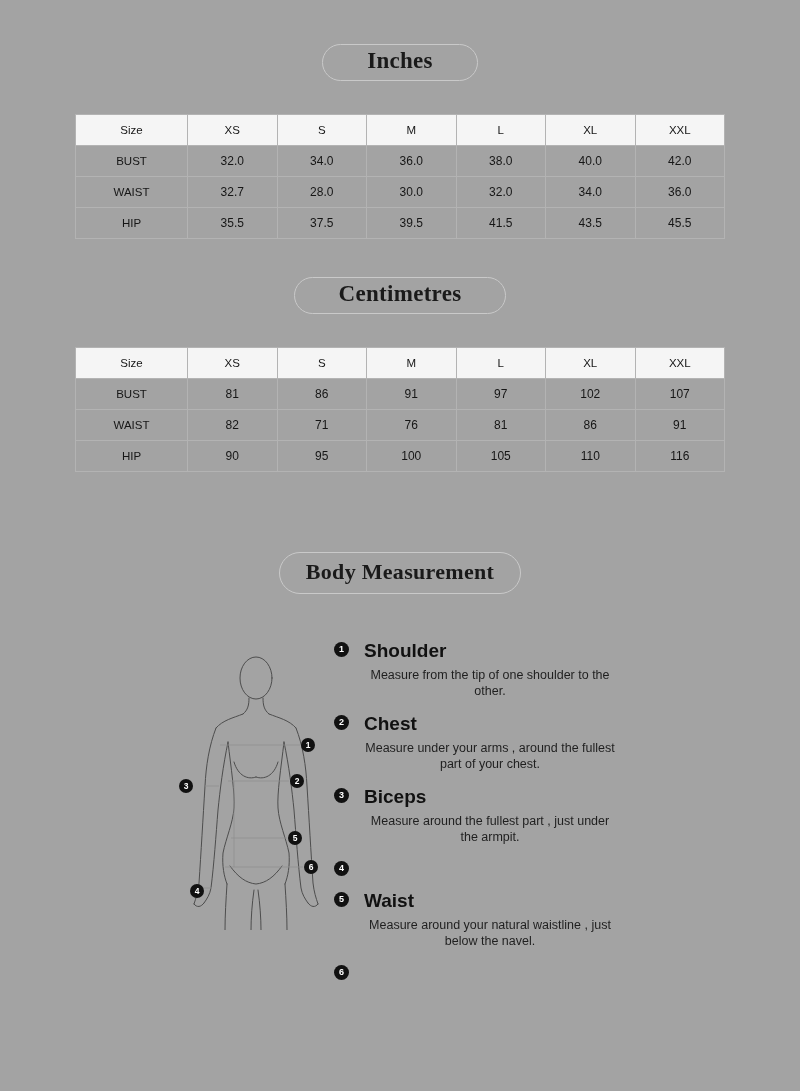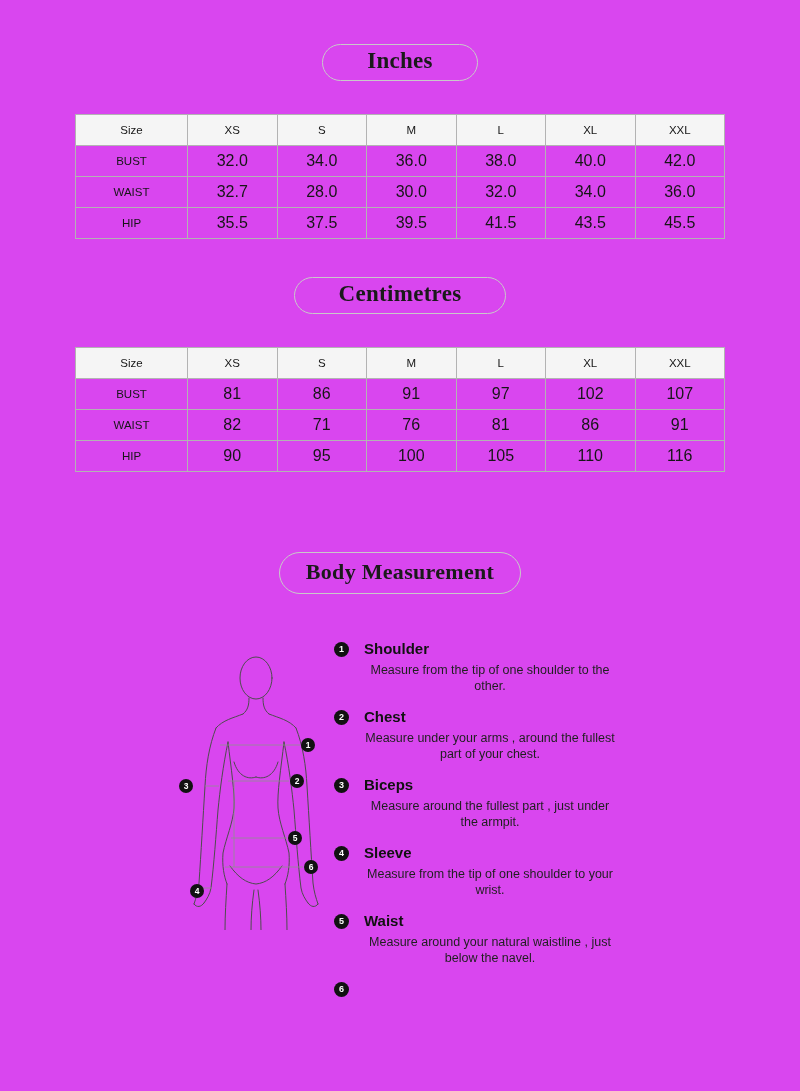--- a/index.html
+++ b/index.html
@@ -1,18 +1,18 @@
 <!DOCTYPE html>
 <html><head>
 <meta charset="utf-8">
 <style>
   * { margin:0; padding:0; box-sizing:border-box; }
   html, body { background:#ffffff; }
   body { font-family:"Liberation Sans", sans-serif; color:#111; }
-  .page { position:relative; width:800px; height:1091px; margin:0 auto; background:#d946ef; overflow:hidden; }
+  .page { position:relative; width:800px; height:1091px; margin:0 auto; background:#a3a3a3; overflow:hidden; }
 
   
   .pill {
     display:block; width:max-content; margin:0 auto;
     border:1px solid #c9c9c9; border-radius:999px;
     padding:3px 44px 6px;
     font-family:"Liberation Serif", serif; font-weight:700;
     font-size:23px; color:#1a1a1a; text-align:center;
     letter-spacing:0.3px;
   }
@@ -22,21 +22,21 @@
 
   
   .size-table {
     width:650px; margin:33px auto 0;
     border-collapse:collapse; table-layout:fixed;
   }
   .size-table col.col-label { width:112px; }
   .size-table th, .size-table td {
     border:1px solid #b3b3b3; height:31px;
     text-align:center; vertical-align:middle;
-    font-size:16px; font-weight:400; color:#161616;
+    font-size:12px; font-weight:400; color:#161616;
   }
   .size-table th { background:#f5f5f5; font-size:11.5px; }
   .size-table td.rowlabel { font-size:11.5px; }
 
   
   .bm-row { display:flex; align-items:flex-start; margin-top:44px; padding-left:178px; }
   .figure-wrap { position:relative; width:142px; height:292px; flex:0 0 auto; }
   .figure-wrap svg { display:block; }
   .fig-marker {
     position:absolute; width:14px; height:14px; border-radius:50%;
@@ -45,21 +45,21 @@
     display:flex; align-items:center; justify-content:center;
     transform:translate(-50%,-50%);
   }
   .legend { margin-left:14px; padding-top:2px; width:282px; }
   .legend-item { display:flex; gap:15px; margin-bottom:14px; }
   .legend-num {
     flex:0 0 auto; width:15px; height:15px; border-radius:50%;
     background:#111; color:#fff; font-size:9px; font-weight:700; line-height:1;
     display:flex; align-items:center; justify-content:center; margin-top:2px;
   }
-  .legend-title { font-size:15px; font-weight:700; color:#111; margin-bottom:5px; }
+  .legend-title { font-size:19px; font-weight:700; color:#111; margin-bottom:5px; }
   .legend-desc { font-size:12.5px; line-height:16px; color:#1f1f1f;text-align:center; }
 </style>
 </head>
 <body>
 
 <div class="page">
 
   <div class="pill pill-inches">
     <span>Inches</span>
   </div>
@@ -241,24 +241,20 @@
       <div class="legend-item">
         <div class="legend-num">3</div>
         <div class="legend-text">
           <div class="legend-title">Biceps</div>
           <div class="legend-desc">Measure around the fullest part , just under the armpit.</div>
         </div>
       </div>
 
       <div class="legend-item">
         <div class="legend-num">4</div>
-        <div class="legend-text">
-          <div class="legend-title">Sleeve</div>
-          <div class="legend-desc">Measure from the tip of one shoulder to your wrist.</div>
-        </div>
       </div>
 
       <div class="legend-item">
         <div class="legend-num">5</div>
         <div class="legend-text">
           <div class="legend-title">Waist</div>
           <div class="legend-desc">Measure around your natural waistline , just below the navel.</div>
         </div>
       </div>
 

